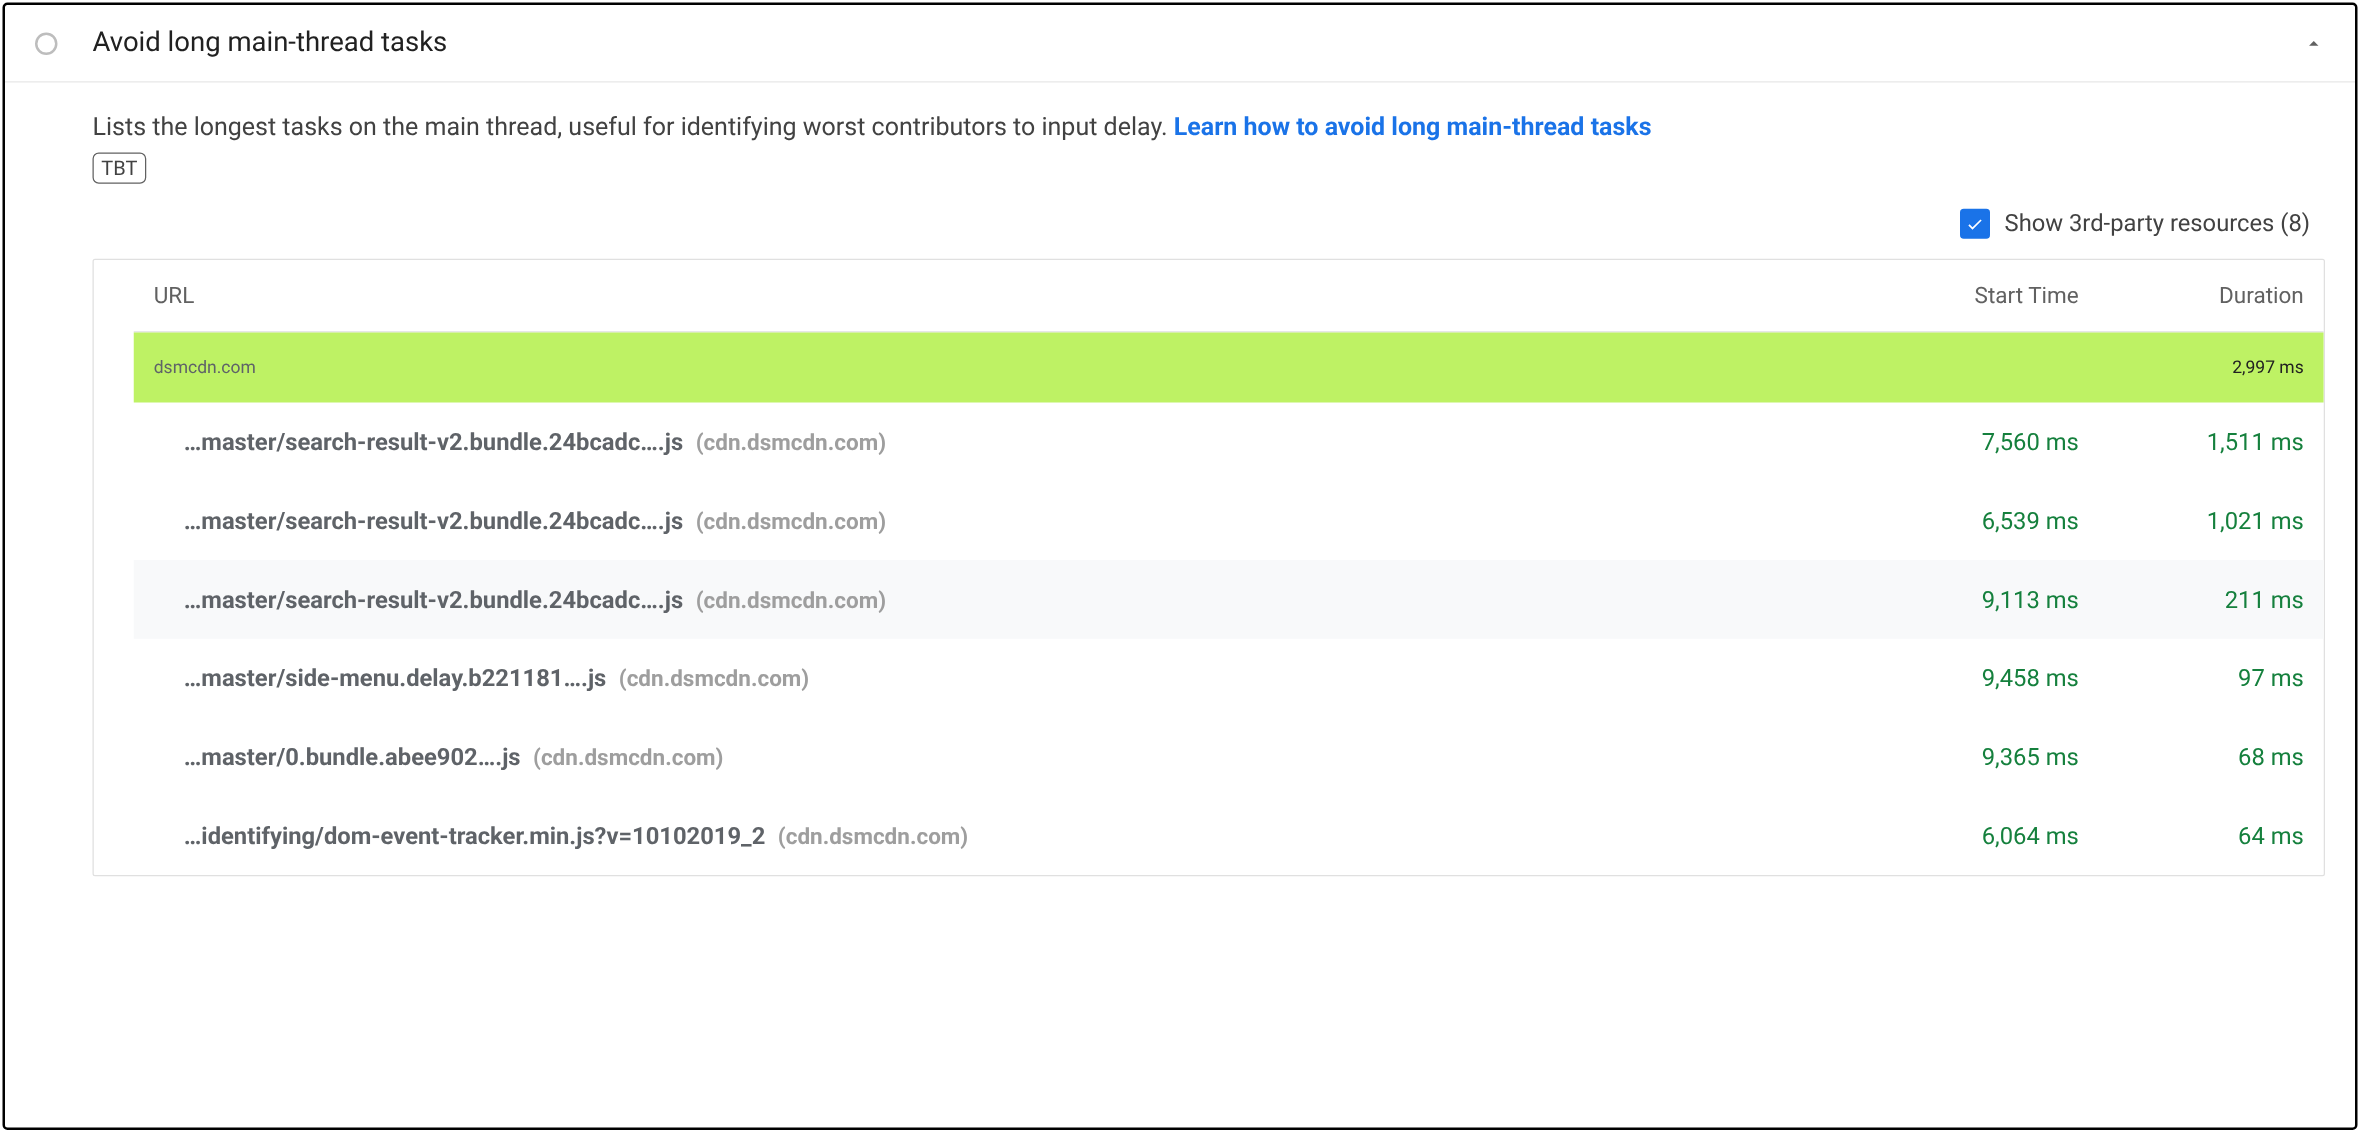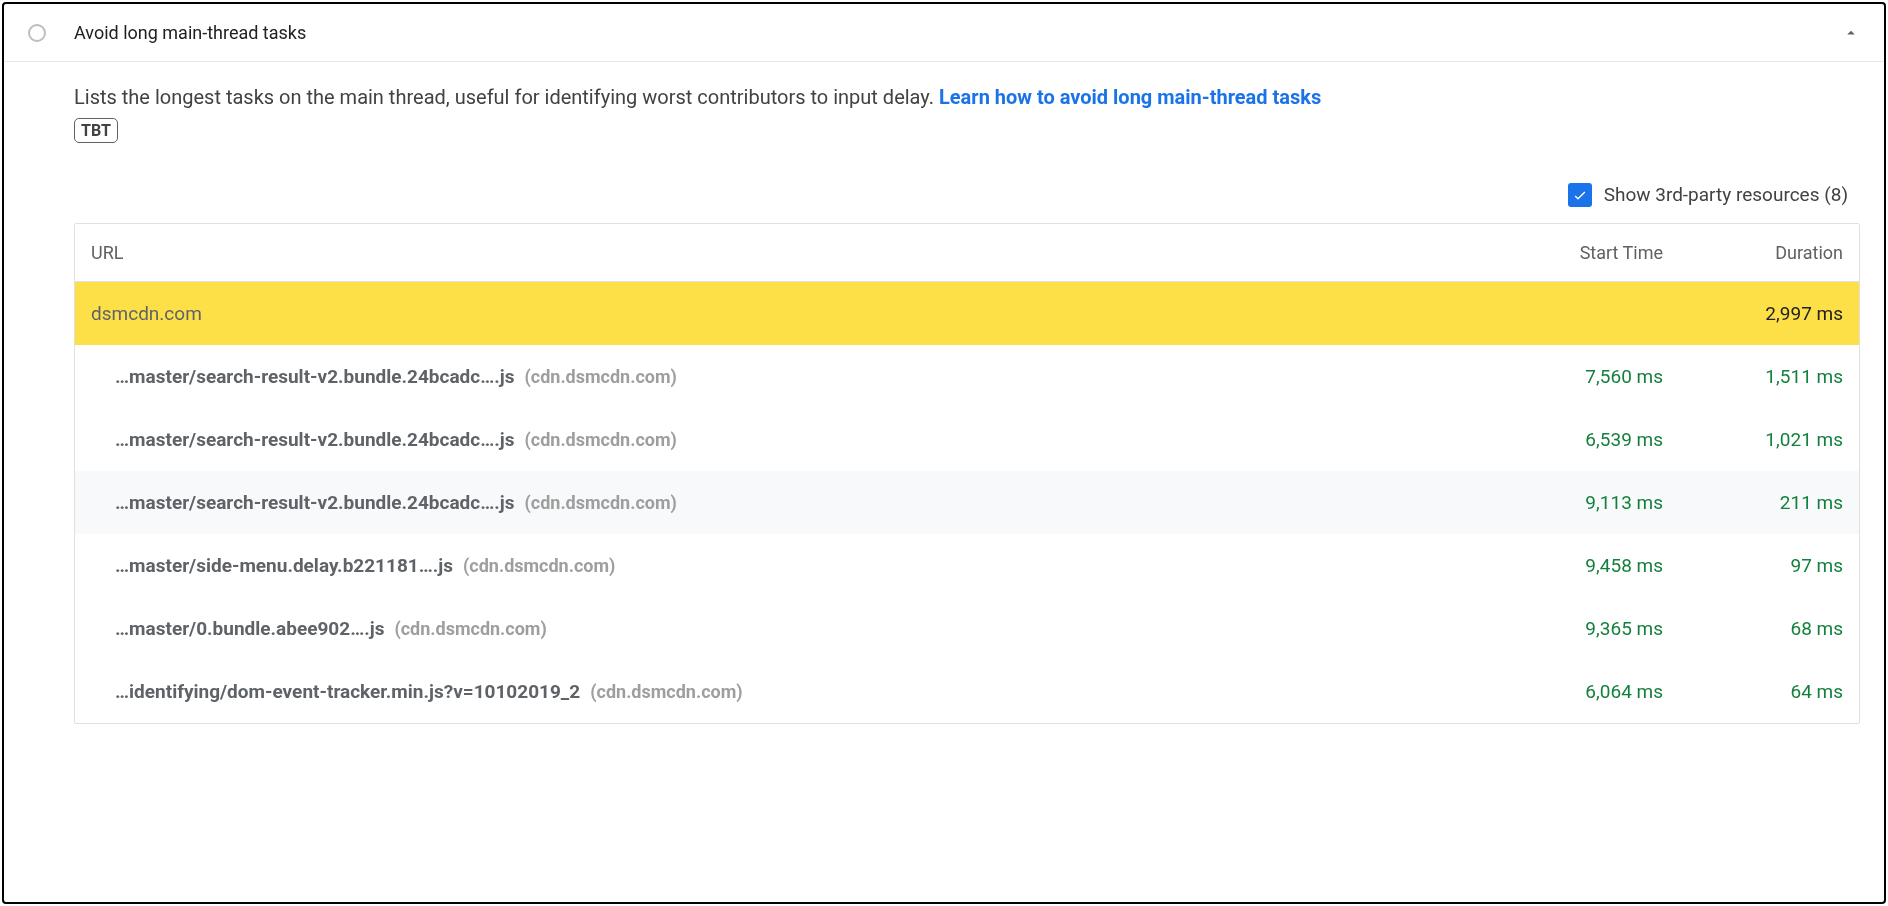--- a/index.html
+++ b/index.html
@@ -30,21 +30,21 @@
     }
     .status-icon {
       width: 18px;
       height: 18px;
       border: 2.5px solid #bdbdbd;
       border-radius: 50%;
       margin-right: 28px;
       flex-shrink: 0;
     }
     .audit-title {
-      font-size: 18px;
+      font-size: 22px;
       font-weight: 400;
       color: #212121;
       flex: 1;
     }
     .chevron {
       width: 18px;
       height: 18px;
       flex-shrink: 0;
     }
     .chevron svg {
@@ -66,22 +66,22 @@
       text-decoration: none;
       font-weight: bold;
     }
     .badge {
       display: inline-block;
       border: 1.5px solid #616161;
       border-radius: 5px;
       padding: 2px 6px;
       font-size: 16px;
       color: #424242;
-      font-weight: 700;
-      margin-bottom: 40px;
+      font-weight: 400;
+      margin-bottom: 20px;
     }
     .toggle-row {
       display: flex;
       justify-content: flex-end;
       align-items: center;
       padding-right: 12px;
       margin-bottom: 16px;
       font-size: 19px;
       color: #424242;
     }
@@ -104,39 +104,40 @@
     }
     .checkbox svg {
       width: 16px;
       height: 16px;
       fill: #fff;
     }
     .table {
       border: 1px solid #e0e0e0;
       border-radius: 2px;
       overflow: hidden;
+      padding-left: 32px;
     }
     .table-head, .table-row, .group-row {
       display: grid;
       grid-template-columns: 1fr 180px 180px;
       align-items: center;
     }
     .table-head {
       padding: 18px 16px;
       font-size: 18px;
       color: #616161;
       border-bottom: 1px solid #e0e0e0;
     }
     .table-head .col-right {
       text-align: right;
     }
     .group-row {
-      background: #fde047;
+      background: #bef264;
       padding: 20px 16px;
-      font-size: 19px;
+      font-size: 14px;
       color: #5f6368;
     }
     .group-row .group-total {
       text-align: right;
       font-weight: 400;
       color: #212121;
     }
     .table-row {
       padding: 20px 16px 20px 40px;
       font-size: 19px;

